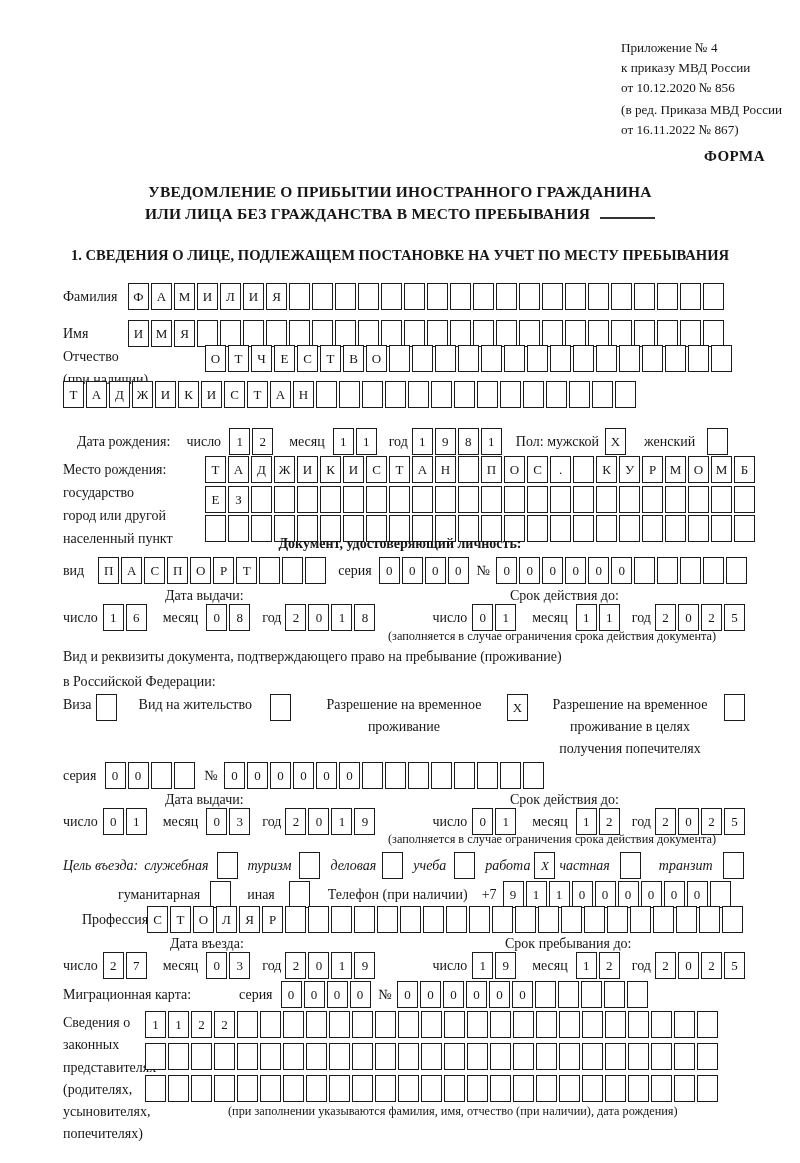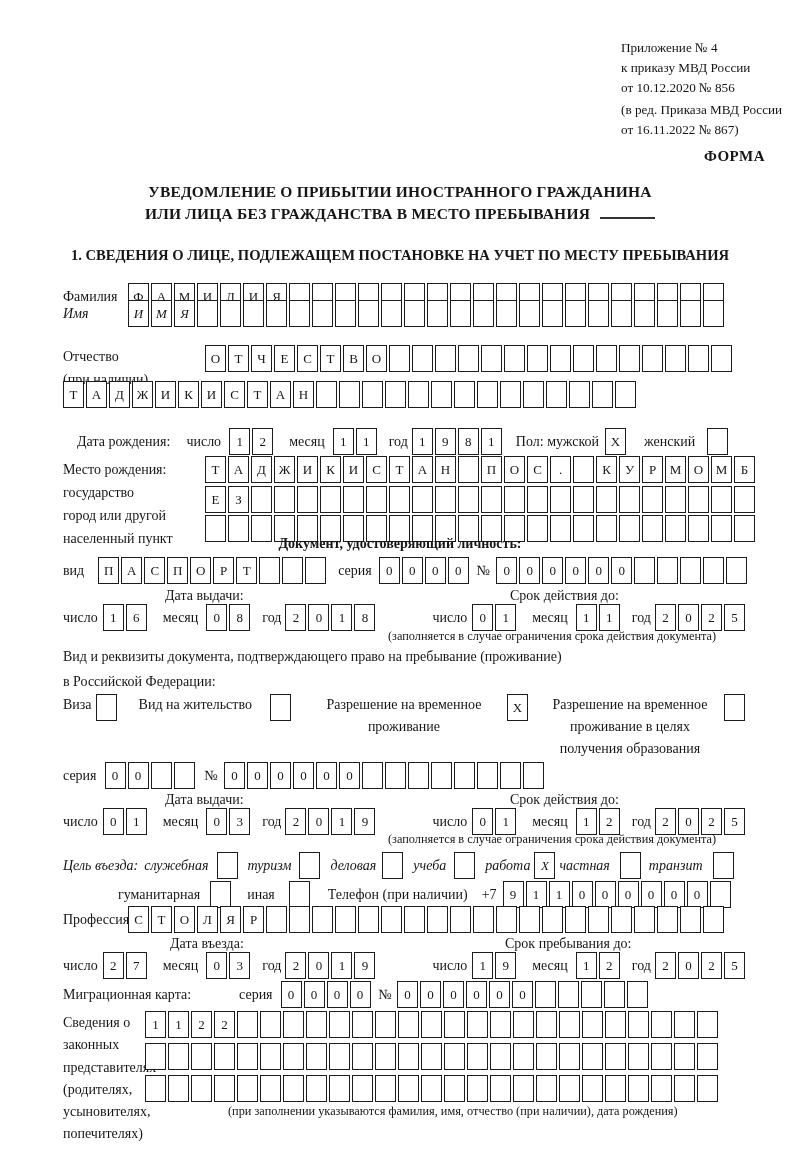--- a/index.html
+++ b/index.html
@@ -78,21 +78,21 @@
         <span class="box"></span>
         <span class="box"></span>
         <span class="box"></span>
         <span class="box"></span>
         <span class="box"></span>
         <span class="box"></span>
         <span class="box"></span>
       </div>
   </div>
 
-  <div class="row" style="top:300px;left:63px;font-style:italic;">
+  <div class="row" style="top:320px;left:63px;">
     <span class="lbl" style="width:65px;">Имя</span>
     <div class="boxes">
         <span class="box">И</span>
         <span class="box">М</span>
         <span class="box">Я</span>
         <span class="box"></span>
         <span class="box"></span>
         <span class="box"></span>
         <span class="box"></span>
         <span class="box"></span>
@@ -385,21 +385,21 @@
     <span class="lbl" style="margin-left:22px;padding-top:3px;">Вид на жительство</span>
     <span class="box check" style="margin-left:18px;"></span>
     <div class="ctr" style="margin-left:20px;width:186px;">
       <div>Разрешение на временное</div>
       <div>проживание</div>
     </div>
     <span class="box check" style="margin-left:10px;">X</span>
     <div class="ctr" style="margin-left:16px;width:172px;">
       <div>Разрешение на временное</div>
       <div>проживание в целях</div>
-      <div>получения образования</div>
+      <div>получения попечителях</div>
     </div>
     <span class="box check" style="margin-left:8px;"></span>
   </div>
 
   <div class="row" style="top:762px;left:63px;">
     <span class="lbl" style="margin-right:8px;">серия</span>
     <div class="boxes">
         <span class="box">0</span>
         <span class="box">0</span>
         <span class="box"></span>
@@ -473,21 +473,21 @@
     <span class="lbl" style="margin-left:10px;">туризм</span>
     <span class="box check" style="margin-left:8px;"></span>
     <span class="lbl" style="margin-left:10px;">деловая</span>
     <span class="box check" style="margin-left:6px;"></span>
     <span class="lbl" style="margin-left:10px;">учеба</span>
     <span class="box check" style="margin-left:8px;"></span>
     <span class="lbl" style="margin-left:10px;">работа</span>
     <span class="box check" style="margin-left:4px;">X</span>
     <span class="lbl" style="margin-left:4px;">частная</span>
     <span class="box check" style="margin-left:10px;"></span>
-    <span class="lbl" style="margin-left:8px;">транзит</span>
+    <span class="lbl" style="margin-left:18px;">транзит</span>
     <span class="box check" style="margin-left:10px;"></span>
   </div>
 
   <div class="row" style="top:881px;left:118px;">
     <span class="lbl">гуманитарная</span>
     <span class="box check" style="margin-left:10px;"></span>
     <span class="lbl" style="margin-left:16px;">иная</span>
     <span class="box check" style="margin-left:14px;"></span>
     <span class="lbl" style="margin-left:18px;">Телефон (при наличии)</span>
     <span class="lbl" style="margin-left:14px;margin-right:6px;">+7</span>
@@ -499,21 +499,21 @@
         <span class="box">0</span>
         <span class="box">0</span>
         <span class="box">0</span>
         <span class="box">0</span>
         <span class="box">0</span>
         <span class="box"></span>
       </div>
   </div>
 
   <div class="row" style="top:906px;left:63px;">
-    <span class="lbl" style="width:65px;">Профессия</span>
+    <span class="lbl" style="width:65px;margin-left:19px;">Профессия</span>
     <div class="boxes">
         <span class="box">С</span>
         <span class="box">Т</span>
         <span class="box">О</span>
         <span class="box">Л</span>
         <span class="box">Я</span>
         <span class="box">Р</span>
         <span class="box"></span>
         <span class="box"></span>
         <span class="box"></span>

